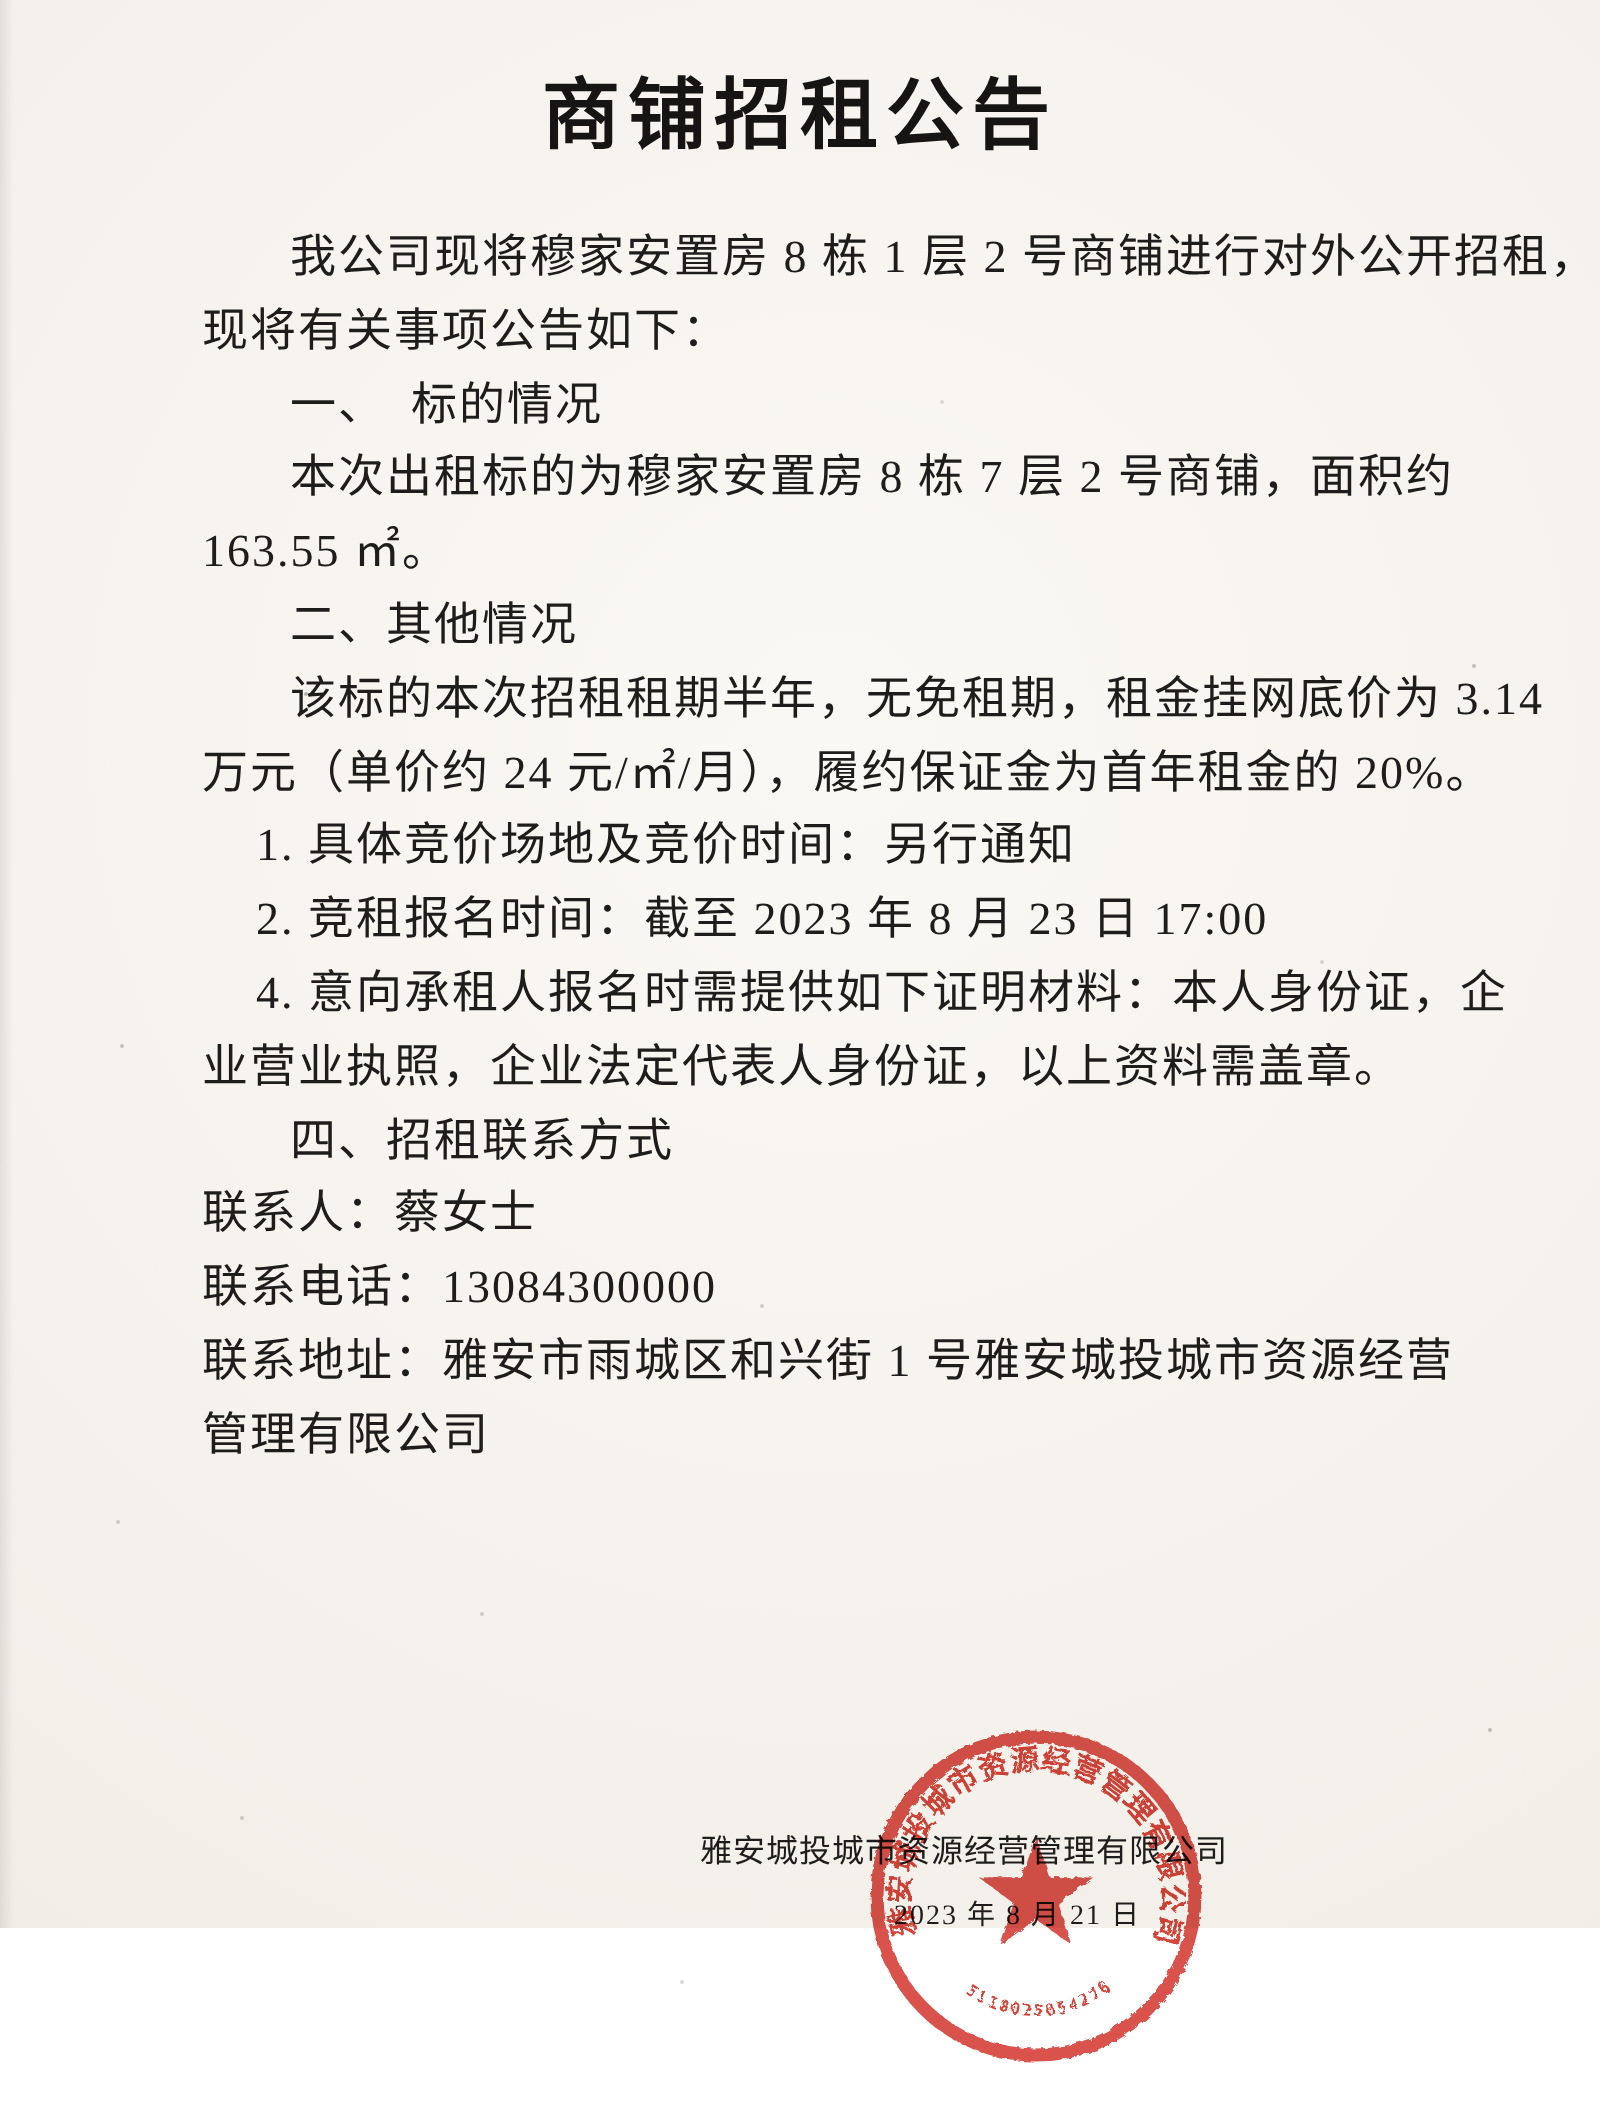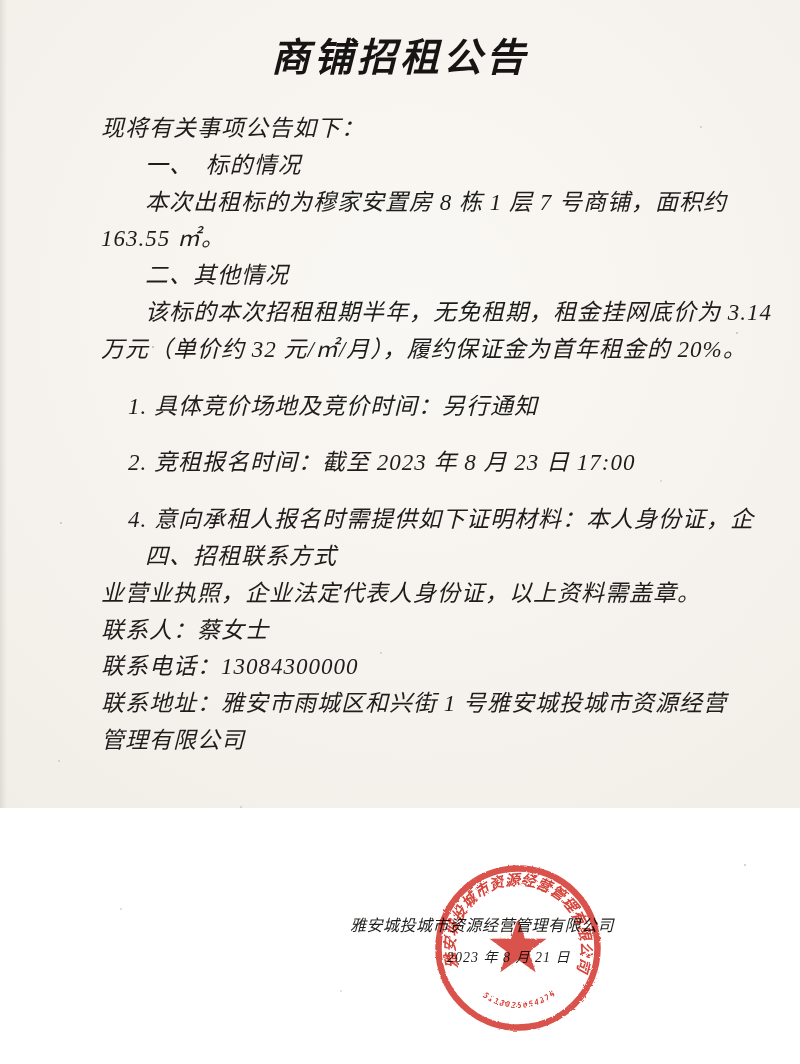--- a/index.html
+++ b/index.html
@@ -10,25 +10,24 @@
     width: 800px;
     height: 1064px;
     overflow: hidden;
     position: relative;
     font-family: "Liberation Serif", "DejaVu Serif", serif;
   }
   .page {
     position: absolute;
     left: 0; top: 0;
     width: 800px;
-    height: 808px;
+    height: 964px;
     background:
       radial-gradient(circle at 52% 38%, #faf8f4 0%, #f6f3ee 55%, #f1eee8 100%);
     color: #1e1d1b;
-    font-style: italic;
   }
   
   .page::before {
     content: "";
     position: absolute;
     left: 0; top: 0;
     width: 7px; height: 100%;
     background: linear-gradient(to right, rgba(60,55,50,0.10), rgba(60,55,50,0));
     pointer-events: none;
   }
@@ -69,21 +68,21 @@
     position: absolute;
     left: 101px; top: 111px;
     width: 620px;
     font-size: 23px;
     line-height: 36.8px;
     letter-spacing: 1px;
     color: #1e1d1b;
   }
   .line { white-space: nowrap; }
   .l-indent { padding-left: 44px; }  
-  .l-list   { padding-left: 27px; margin-top: 20px; }  
+  .l-list   { padding-left: 27px; }  
   .l-flush  { padding-left: 0; }
 
   .sig-company {
     position: absolute;
     left: 350px; top: 912px;
     font-size: 16px;
     letter-spacing: 0.5px;
     white-space: nowrap;
     color: #1e1d1b;
   }
@@ -119,32 +118,33 @@
 </head>
 <body>
 
 <div class="page">
 
   <div class="speckles"></div>
 
   <h1 class="doc-title">商铺招租公告</h1>
 
   <div class="doc-body">
+    <div class="line l-indent">我公司现将穆家安置房 8 栋 1 层 2 号商铺进行对外公开招租，</div>
     <div class="line l-flush">现将有关事项公告如下：</div>
     <div class="line l-indent">一、　标的情况</div>
-    <div class="line l-indent">本次出租标的为穆家安置房 8 栋 1 层 7 号商铺，面积约</div>
+    <div class="line l-indent">本次出租标的为穆家安置房 8 栋 7 层 2 号商铺，面积约</div>
     <div class="line l-flush">163.55 ㎡。</div>
     <div class="line l-indent">二、其他情况</div>
     <div class="line l-indent">该标的本次招租租期半年，无免租期，租金挂网底价为 3.14</div>
-    <div class="line l-flush">万元（单价约 32 元/㎡/月），履约保证金为首年租金的 20%。</div>
+    <div class="line l-flush">万元（单价约 24 元/㎡/月），履约保证金为首年租金的 20%。</div>
     <div class="line l-list">1. 具体竞价场地及竞价时间：另行通知</div>
     <div class="line l-list">2. 竞租报名时间：截至 2023 年 8 月 23 日 17:00</div>
     <div class="line l-list">4. 意向承租人报名时需提供如下证明材料：本人身份证，企</div>
+    <div class="line l-flush">业营业执照，企业法定代表人身份证，以上资料需盖章。</div>
     <div class="line l-indent">四、招租联系方式</div>
-    <div class="line l-flush">业营业执照，企业法定代表人身份证，以上资料需盖章。</div>
     <div class="line l-flush">联系人：蔡女士</div>
     <div class="line l-flush">联系电话：13084300000</div>
     <div class="line l-flush">联系地址：雅安市雨城区和兴街 1 号雅安城投城市资源经营</div>
     <div class="line l-flush">管理有限公司</div>
   </div>
 
   <div class="sig-company">雅安城投城市资源经营管理有限公司</div>
 
   <div class="sig-date">2023 年 8 月 21 日</div>
 

